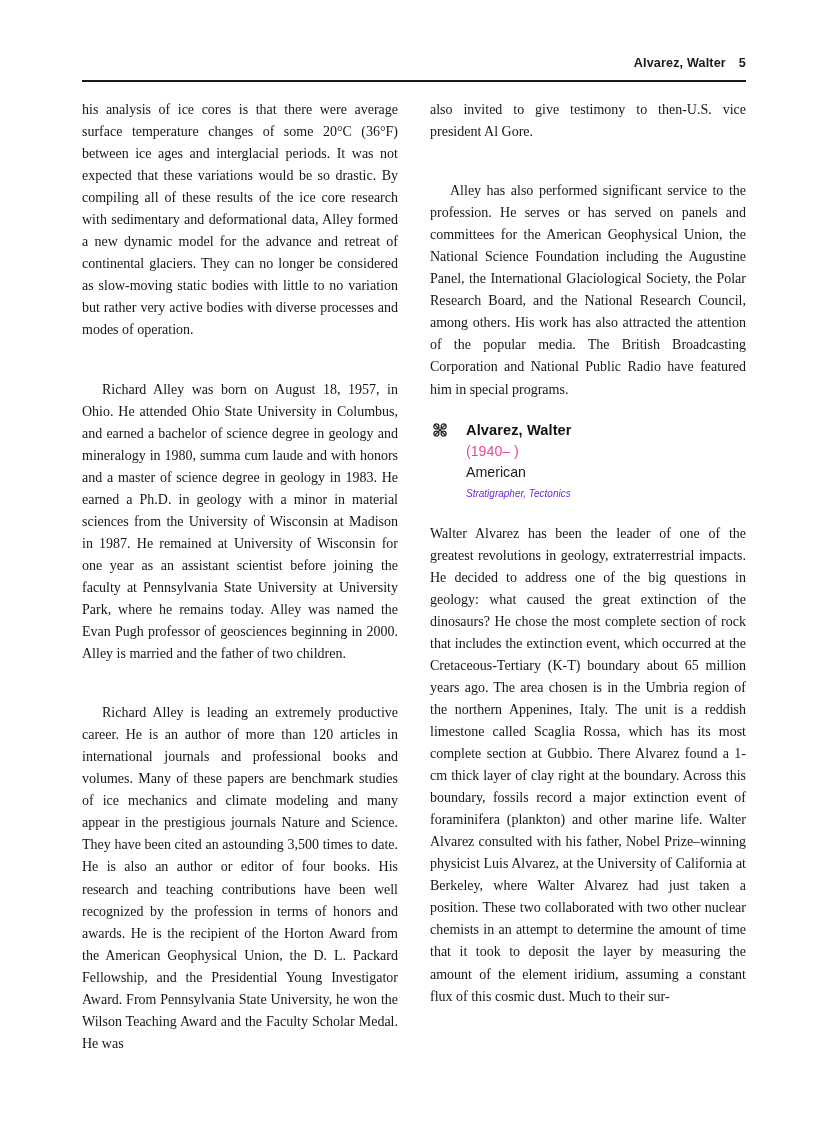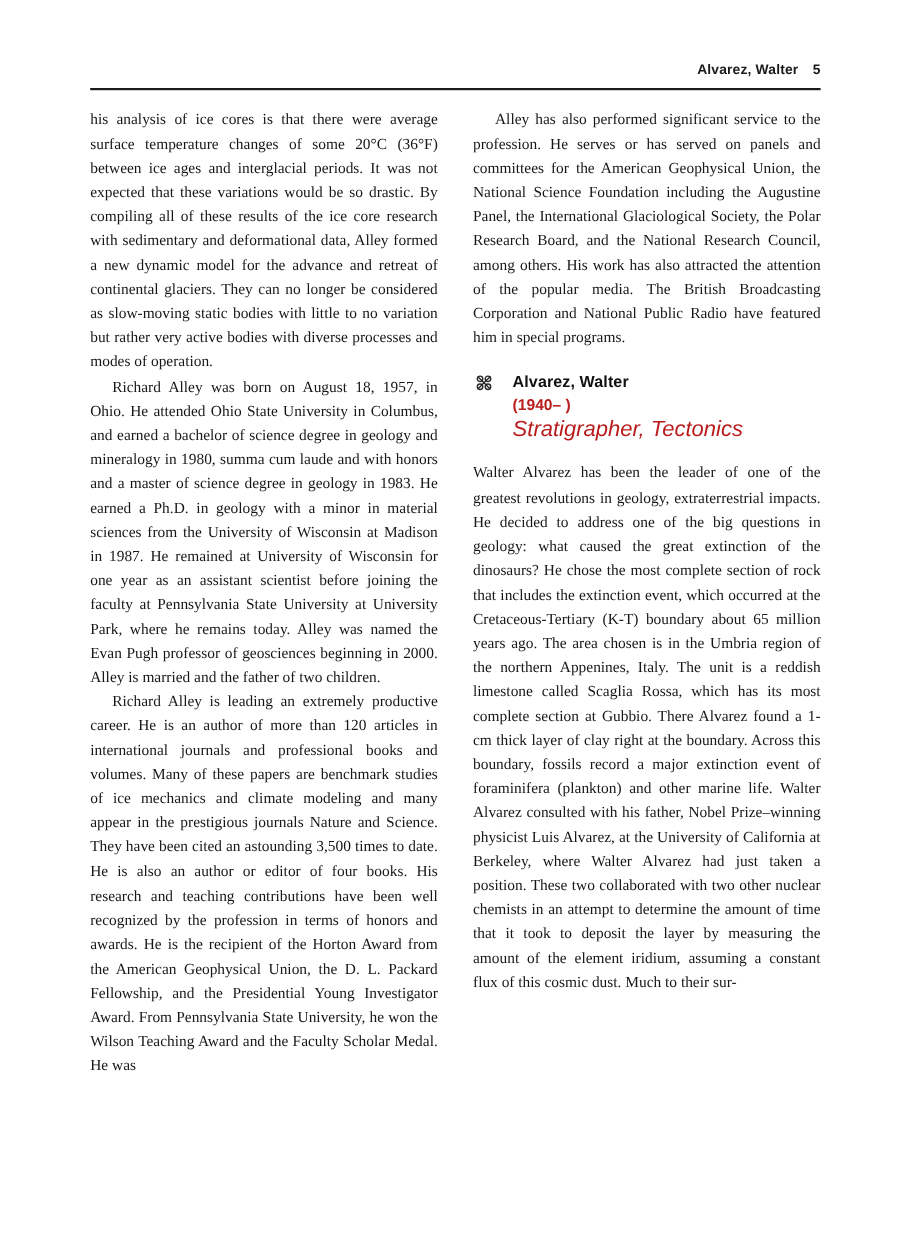--- a/index.html
+++ b/index.html
@@ -73,21 +73,21 @@
   p.body {
     margin: 0;
     font-size: 14px;
     line-height: 22.05px;
     text-align: justify;
     text-justify: inter-word;
     -webkit-hyphens: none;
     hyphens: none;
     word-spacing: 0px;
   }
-  p.body.indent { text-indent: 20px; }
+  p.body.indent { text-indent: 20px; margin-top: 37px; }
   p.body .it { }
 
   
   .entry {
     margin-top: 19px;
     margin-bottom: 19px;
     position: relative;
     font-family: "Liberation Sans", "DejaVu Sans", sans-serif;
   }
   .entry-ornament {
@@ -108,33 +108,32 @@
   .entry-name {
     font-size: 14.6px;
     font-weight: bold;
     line-height: 21px;
     color: #111111;
     letter-spacing: 0.1px;
   }
   .entry-dates {
     font-size: 14.2px;
     line-height: 21px;
-    color: #b91c1c;
-    font-weight: bold;
+    color: #ec4899;
   }
   .entry-nationality {
     font-size: 14.2px;
     line-height: 21px;
     color: #1c1c1c;
   }
   .entry-field {
-    font-size: 20px;
+    font-size: 10px;
     font-style: italic;
     line-height: 21px;
-    color: #b91c1c;
+    color: #6d28d9;
   }
 </style>
 </head>
 <body>
 
 <div class="page">
 
   <div class="running-head">
     <span class="rh-title">Alvarez, Walter</span><span class="rh-page">5</span>
   </div>
@@ -144,37 +143,39 @@
 
     <div class="col col-left">
       <p class="body">his analysis of ice cores is that there were average surface temperature changes of some 20°C (36°F) between ice ages and interglacial periods. It was not expected that these variations would be so drastic. By compiling all of these results of the ice core research with sedimentary and deformational data, Alley formed a new dynamic model for the advance and retreat of continental glaciers. They can no longer be considered as slow-moving static bodies with little to no variation but rather very active bodies with diverse processes and modes of operation.</p>
       <p class="body indent">Richard Alley was born on August 18, 1957, in Ohio. He attended Ohio State University in Columbus, and earned a bachelor of science degree in geology and mineralogy in 1980, summa cum laude and with honors and a master of science degree in geology in 1983. He earned a Ph.D. in geology with a minor in material sciences from the University of Wisconsin at Madison in 1987. He remained at University of Wisconsin for one year as an assistant scientist before joining the faculty at Pennsylvania State University at University Park, where he remains today. Alley was named the Evan Pugh professor of geosciences beginning in 2000. Alley is married and the father of two children.</p>
       <p class="body indent">
         <span>Richard Alley is leading an extremely productive career. He is an author of more than 120 articles in international journals and professional books and volumes. Many of these papers are benchmark studies of ice mechanics and climate modeling and many appear in the prestigious journals </span><span class="it">Nature</span><span> and </span><span class="it">Science</span><span>. They have been cited an astounding 3,500 times to date. He is also an author or editor of four books. His research and teaching contributions have been well recognized by the profession in terms of honors and awards. He is the recipient of the Horton Award from the American Geophysical Union, the D. L. Packard Fellowship, and the Presidential Young Investigator Award. From Pennsylvania State University, he won the Wilson Teaching Award and the Faculty Scholar Medal. He was</span>
       </p>
     </div>
 
     <div class="col col-right">
+      <p class="body">also invited to give testimony to then-U.S. vice president Al Gore.</p>
       <p class="body indent">Alley has also performed significant service to the profession. He serves or has served on panels and committees for the American Geophysical Union, the National Science Foundation including the Augustine Panel, the International Glaciological Society, the Polar Research Board, and the National Research Council, among others. His work has also attracted the attention of the popular media. The British Broadcasting Corporation and National Public Radio have featured him in special programs.</p>
 
       <div class="entry">
         <span class="entry-ornament">
           <svg width="16" height="16" viewBox="0 0 16 16" aria-hidden="true">
             <g fill="none" stroke="#2a2a2a" stroke-width="1.3">
               <path d="M8 8 L2.2 2.2 M8 8 L13.8 2.2 M8 8 L2.2 13.8 M8 8 L13.8 13.8"></path>
               <circle cx="4.4" cy="4.4" r="2.5"></circle>
               <circle cx="11.6" cy="4.4" r="2.5"></circle>
               <circle cx="4.4" cy="11.6" r="2.5"></circle>
               <circle cx="11.6" cy="11.6" r="2.5"></circle>
             </g>
           </svg>
         </span>
         <div class="entry-lines">
           <div class="entry-name">Alvarez, Walter</div>
           <div class="entry-dates">(1940–   )</div>
+          <div class="entry-nationality">American</div>
           <div class="entry-field">Stratigrapher, Tectonics</div>
         </div>
       </div>
 
       <p class="body">Walter Alvarez has been the leader of one of the greatest revolutions in geology, extraterrestrial impacts. He decided to address one of the big questions in geology: what caused the great extinction of the dinosaurs? He chose the most complete section of rock that includes the extinction event, which occurred at the Cretaceous-Tertiary (K-T) boundary about 65 million years ago. The area chosen is in the Umbria region of the northern Appenines, Italy. The unit is a reddish limestone called Scaglia Rossa, which has its most complete section at Gubbio. There Alvarez found a 1-cm thick layer of clay right at the boundary. Across this boundary, fossils record a major extinction event of foraminifera (plankton) and other marine life. Walter Alvarez consulted with his father, Nobel Prize–winning physicist Luis Alvarez, at the University of California at Berkeley, where Walter Alvarez had just taken a position. These two collaborated with two other nuclear chemists in an attempt to determine the amount of time that it took to deposit the layer by measuring the amount of the element iridium, assuming a constant flux of this cosmic dust. Much to their sur-</p>
     </div>
 
   </div>
 </div>
 

